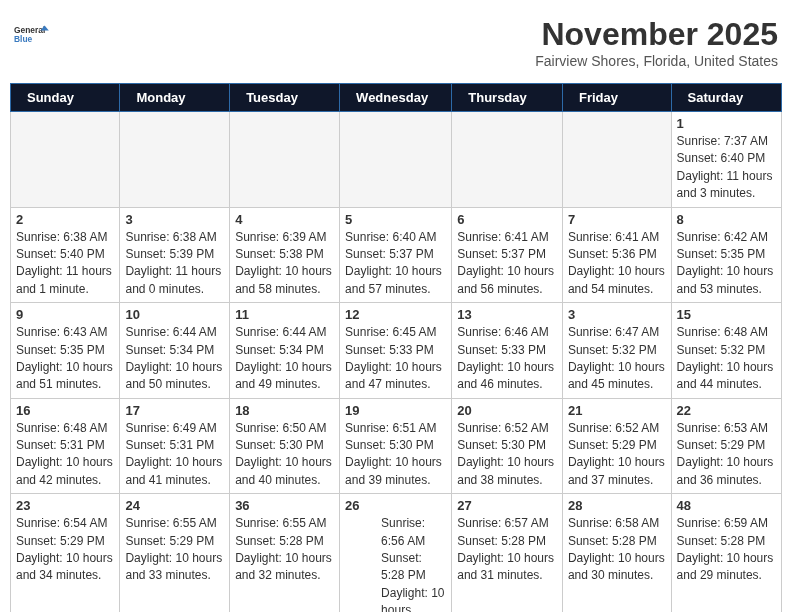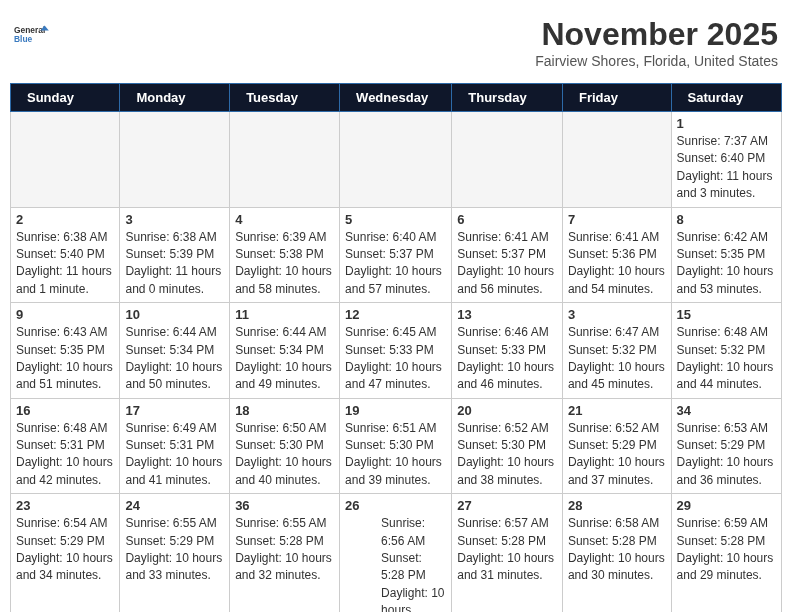--- a/index.html
+++ b/index.html
@@ -265,21 +265,21 @@
 and 38 minutes.</div>
         </td>
         <td>
           <span class="day-number">21</span>
           <div class="sun-info" style="white-space: pre-line;">Sunrise: 6:52 AM
 Sunset: 5:29 PM
 Daylight: 10 hours
 and 37 minutes.</div>
         </td>
         <td>
-          <span class="day-number">34</span>
+          <span class="day-number">22</span>
           <div class="sun-info" style="white-space: pre-line;">Sunrise: 6:53 AM
 Sunset: 5:29 PM
 Daylight: 10 hours
 and 36 minutes.</div>
         </td>
       </tr>
       <tr>
         <td>
           <span class="day-number">23</span>
           <div class="sun-info" style="white-space: pre-line;">Sunrise: 6:54 AM
@@ -316,21 +316,21 @@
 and 31 minutes.</div>
         </td>
         <td>
           <span class="day-number">28</span>
           <div class="sun-info" style="white-space: pre-line;">Sunrise: 6:58 AM
 Sunset: 5:28 PM
 Daylight: 10 hours
 and 30 minutes.</div>
         </td>
         <td>
-          <span class="day-number">29</span>
+          <span class="day-number">48</span>
           <div class="sun-info" style="white-space: pre-line;">Sunrise: 6:59 AM
 Sunset: 5:28 PM
 Daylight: 10 hours
 and 29 minutes.</div>
         </td>
       </tr>
       <tr class="last-row">
         <td>
           <span class="day-number">30</span>
           <div class="sun-info" style="white-space: pre-line;">Sunrise: 6:59 AM

